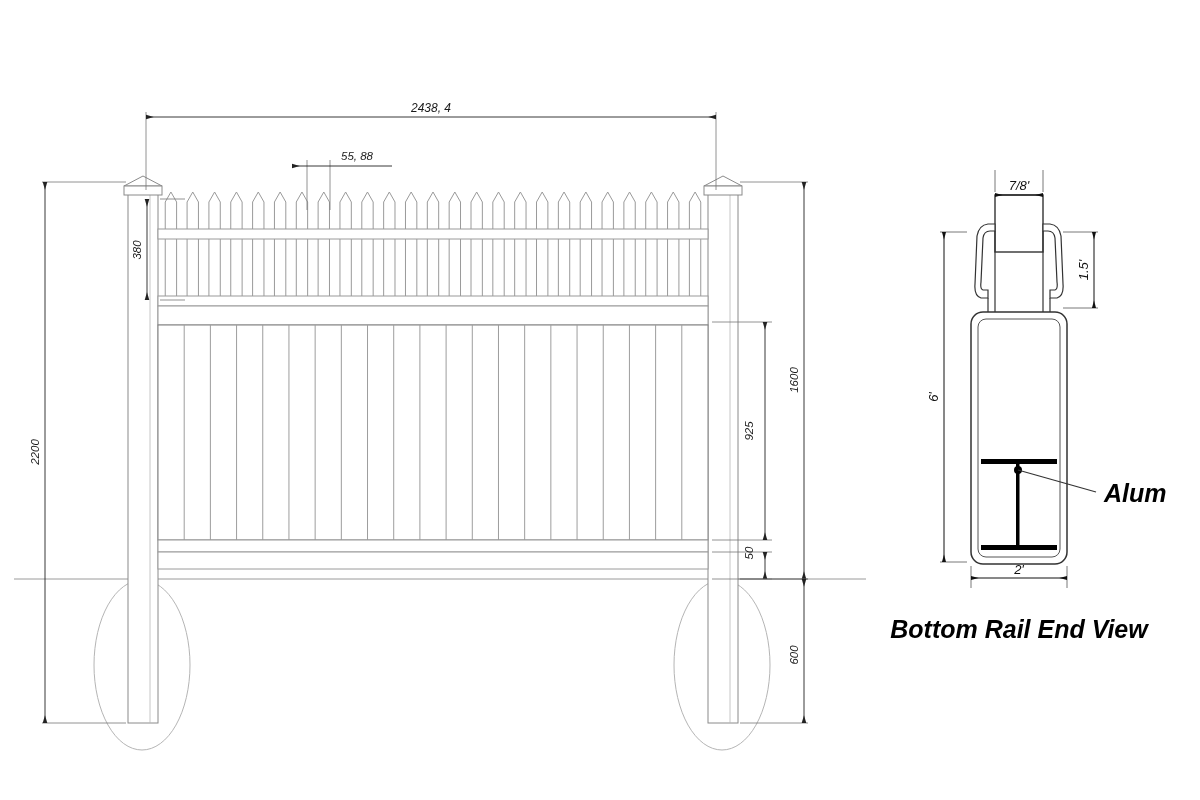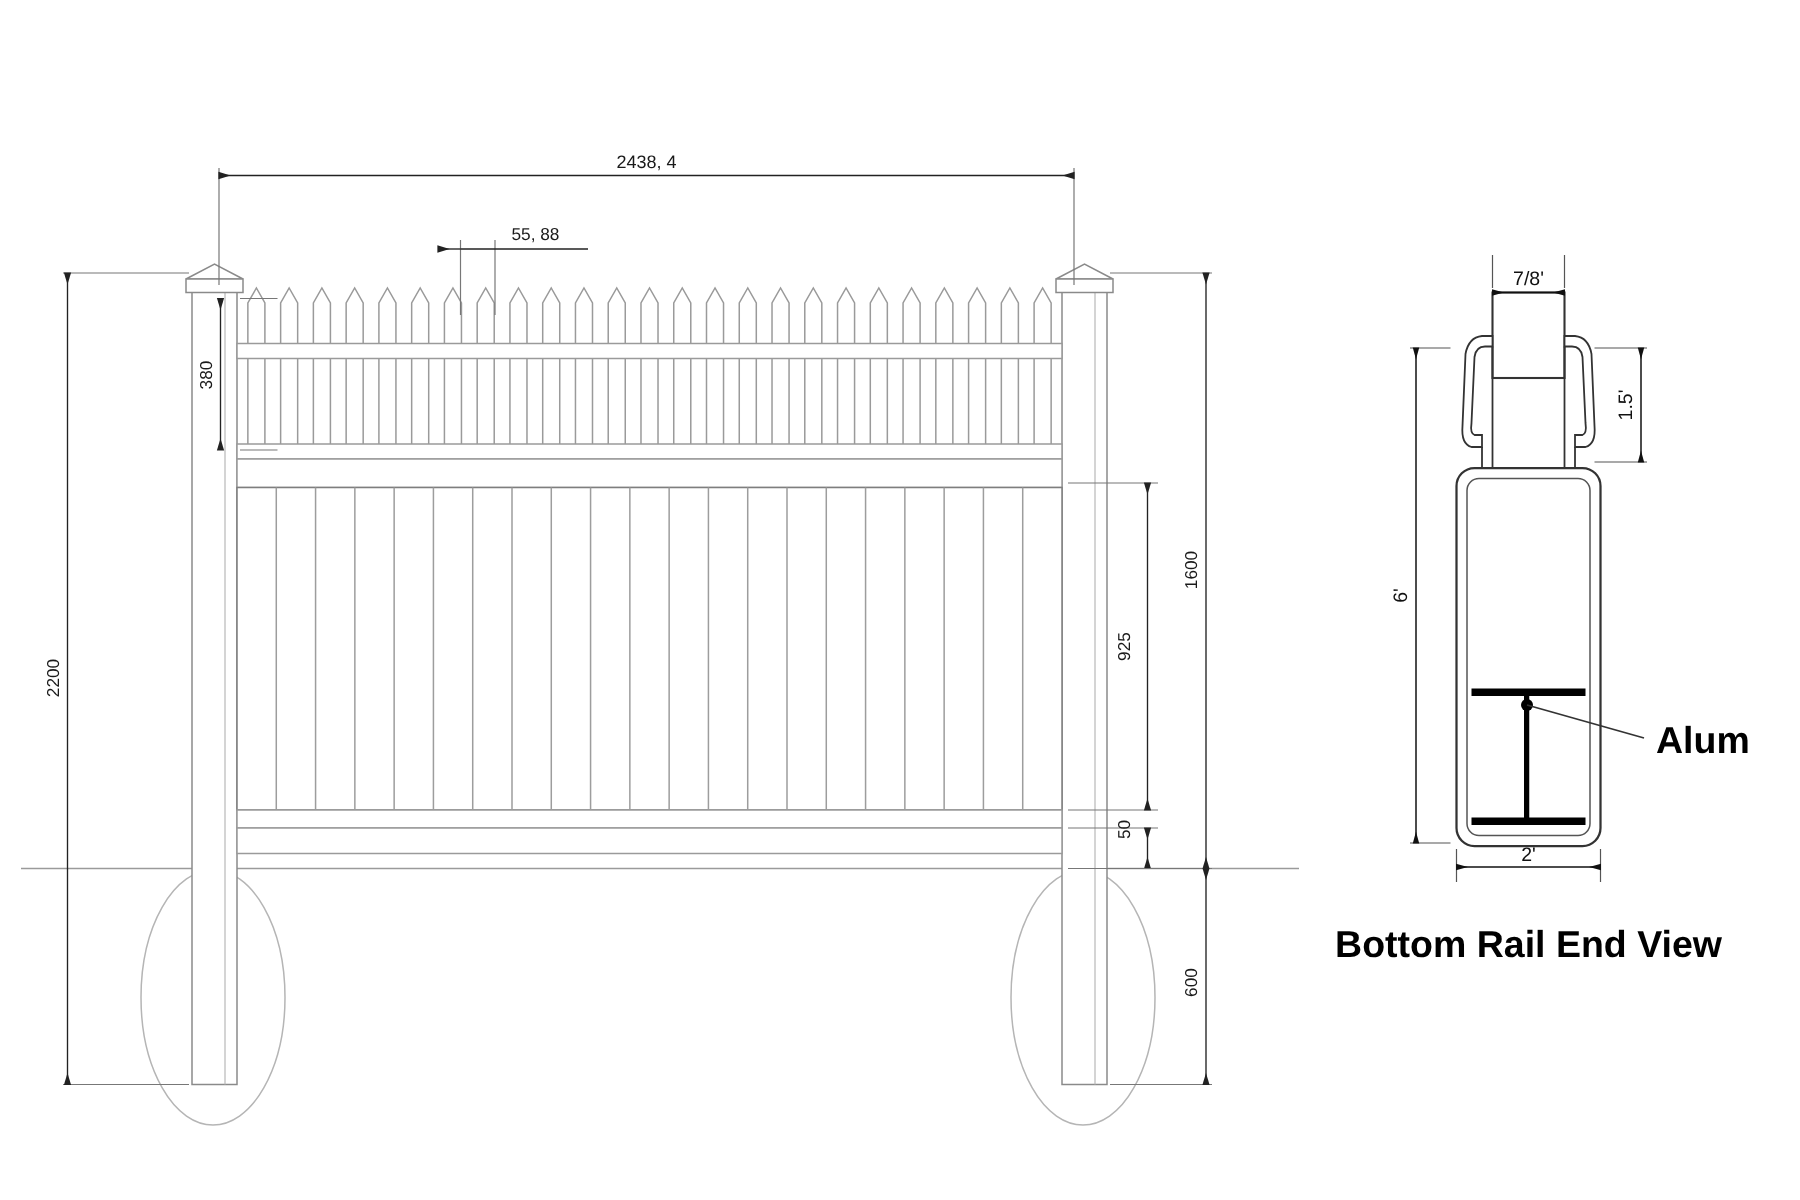--- a/index.html
+++ b/index.html
@@ -14,20 +14,21 @@
     font-family: "Liberation Sans", sans-serif;
     overflow: hidden;
     position: relative;
   }
   #drawing-root {
     position: absolute;
     left: 0;
     top: 0;
     width: 1200px;
     height: 800px;
+    font-style: italic;
   }
   svg#cad {
     display: block;
     width: 1200px;
     height: 800px;
   }
   .dim-text {
     font-family: "Liberation Sans", sans-serif;
     font-size: 12px;
     fill: #1a1a1a;

